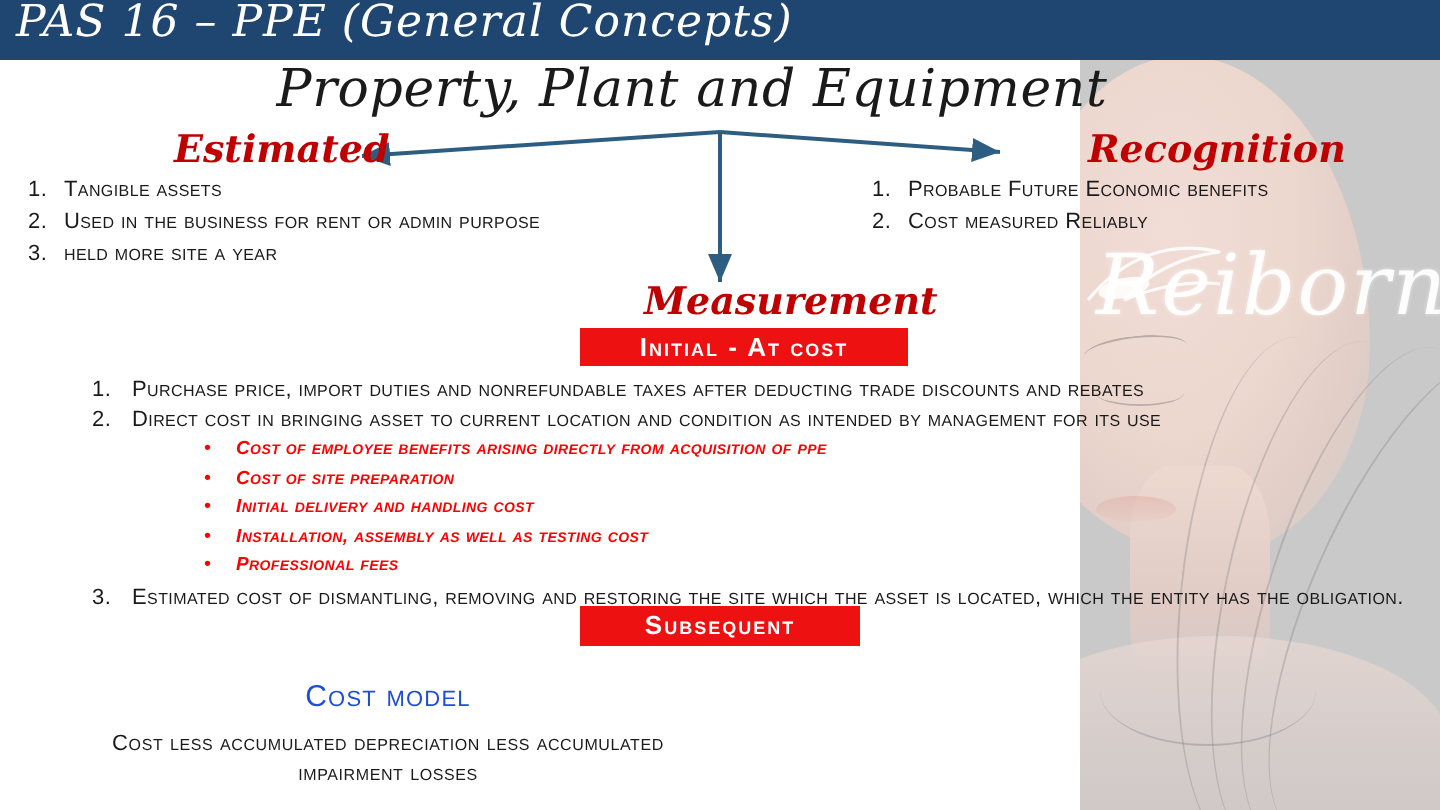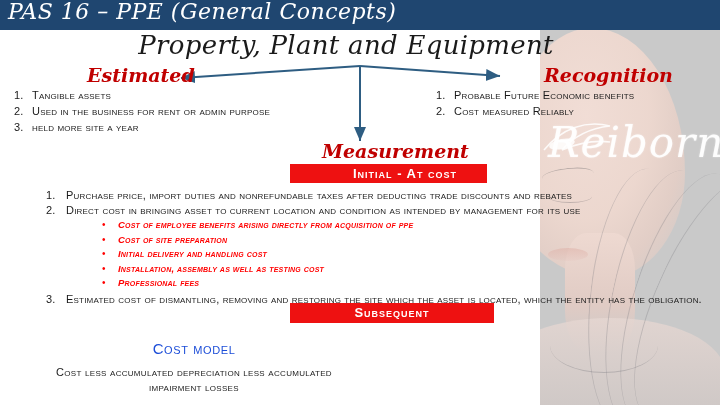--- a/index.html
+++ b/index.html
@@ -227,22 +227,22 @@
     background: #ee1111;
     color: #ffffff;
     font-family: "Liberation Sans", sans-serif;
     font-variant: small-caps;
     font-weight: bold;
     font-size: 13px;
     letter-spacing: 1px;
     text-align: center;
     line-height: 19px;
   }
-  .redbar-initial    { left: 290px; top: 164px; width: 164px; height: 19px; padding-left: 33px; }
-  .redbar-subsequent { left: 290px; top: 303px; width: 204px; height: 20px; }
+  .redbar-initial    { left: 290px; top: 164px; width: 164px; height: 19px; }
+  .redbar-subsequent { left: 290px; top: 303px; width: 140px; height: 20px; }
 
   
   .model { position: absolute; text-align: center; }
   .model-title {
     font-family: "Liberation Sans", sans-serif;
     font-variant: small-caps;
     font-size: 15px;
     color: #1d4ed8;
     letter-spacing: .6px;
     margin-bottom: 8px;

